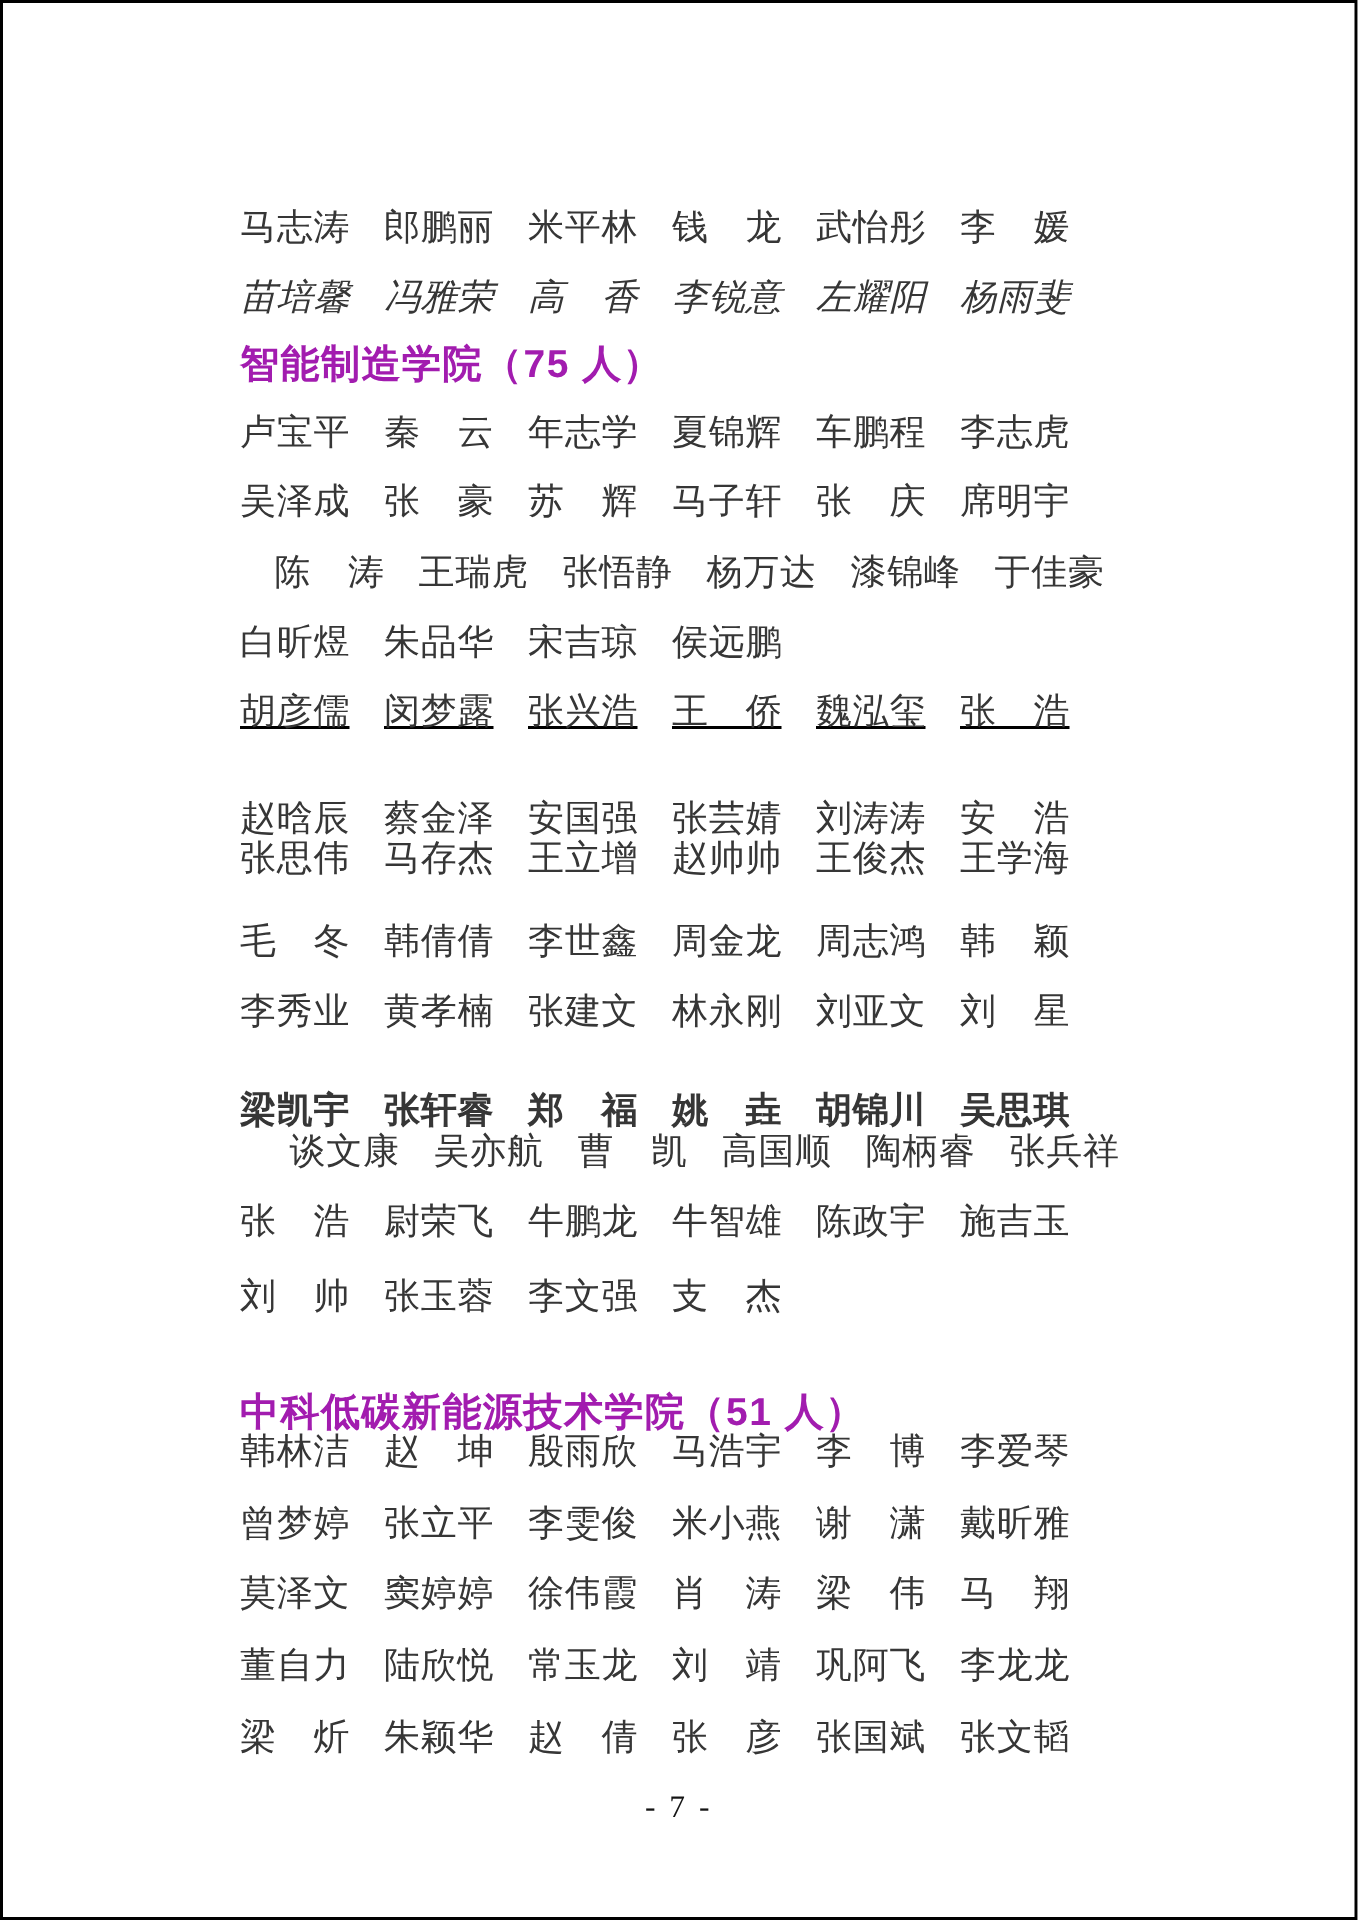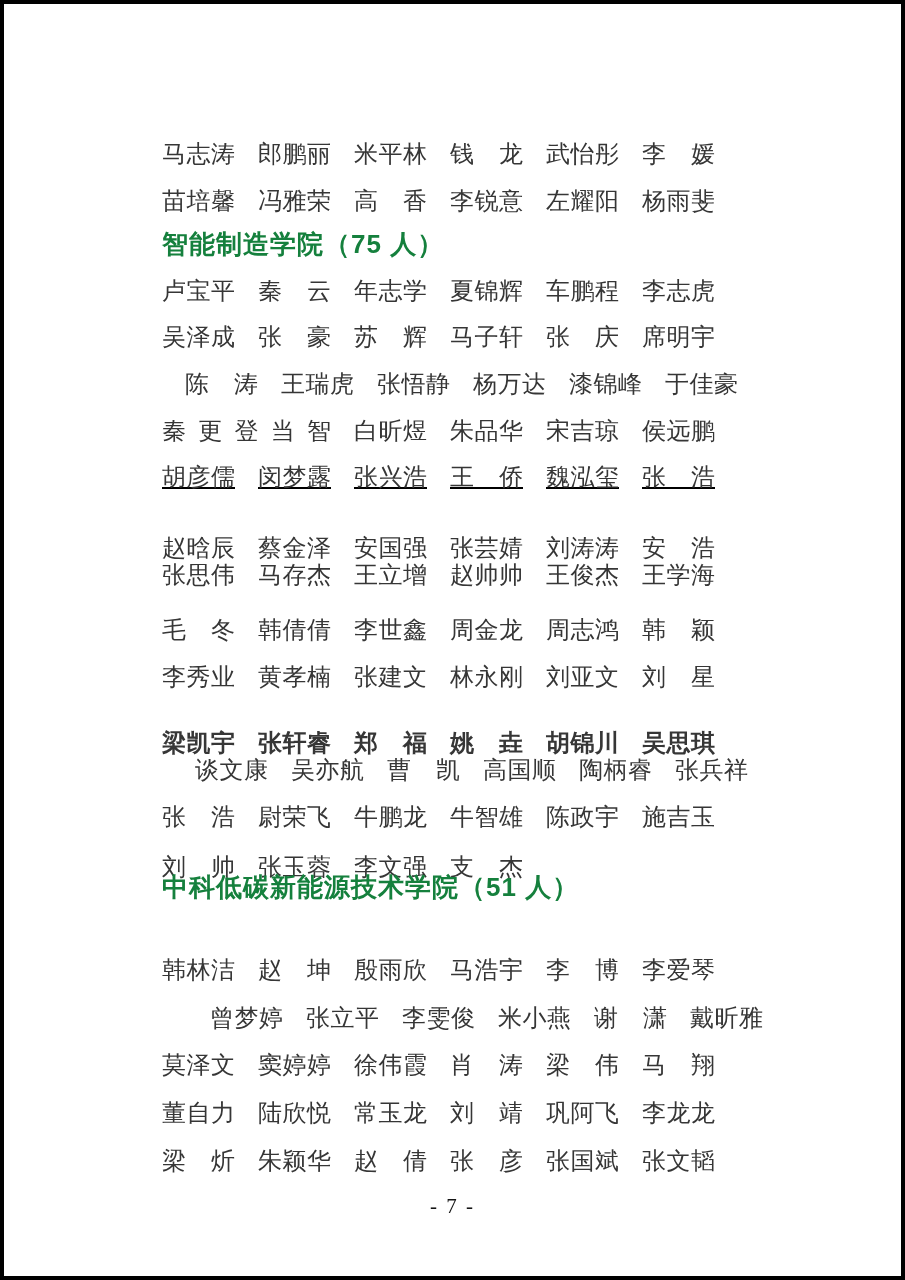--- a/index.html
+++ b/index.html
@@ -1,21 +1,21 @@
 <!DOCTYPE html>
 <html><head>
 <meta charset="utf-8">
 <style>
   html,body{margin:0;padding:0;background:#888;}
   .page{
     position:relative;
     width:905px;height:1280px;
     margin:0 auto;
     background:#ffffff;
-    border:4px solid #000000;
+    border:2px solid #000000;
     box-sizing:border-box;
     overflow:hidden;
     font-family:"Liberation Serif","DejaVu Serif",serif;
   }
   .name-row{
     position:absolute;
     left:158px;
     display:grid;
     grid-template-columns:repeat(6,73px);
     column-gap:23px;
@@ -33,21 +33,21 @@
     height:30px;
   }
   .name.span2{grid-column:span 2;}
   .heading{
     position:absolute;
     left:158px;
     font-family:"Liberation Sans","DejaVu Sans",sans-serif;
     font-weight:700;
     font-size:26px;
     line-height:30px;
-    color:#15803d;
+    color:#a21caf;
     white-space:nowrap;
     letter-spacing:1px;
   }
   .page-number{
     position:absolute;
     top:1190px;
     left:0;
     width:100%;
     text-align:center;
     font-family:"Liberation Serif","DejaVu Serif",serif;
@@ -62,21 +62,21 @@
 <div class="page">
   <div id="lines-container">
       <div class="name-row" style="top: 135px;">
         <span class="name">马志涛</span>
         <span class="name">郎鹏丽</span>
         <span class="name">米平林</span>
         <span class="name">钱龙</span>
         <span class="name">武怡彤</span>
         <span class="name">李媛</span>
       </div>
-      <div class="name-row" style="top: 182px;">
+      <div class="name-row" style="top: 182px; font-style: italic;">
         <span class="name">苗培馨</span>
         <span class="name">冯雅荣</span>
         <span class="name">高香</span>
         <span class="name">李锐意</span>
         <span class="name">左耀阳</span>
         <span class="name">杨雨斐</span>
       </div>
       <div class="heading" style="top: 225px;">智能制造学院（75 人）</div>
       <div class="name-row" style="top: 272px;">
         <span class="name">卢宝平</span>
@@ -96,21 +96,20 @@
       </div>
       <div class="name-row" style="top: 365px; margin-left: 23px;">
         <span class="name">陈涛</span>
         <span class="name">王瑞虎</span>
         <span class="name">张悟静</span>
         <span class="name">杨万达</span>
         <span class="name">漆锦峰</span>
         <span class="name">于佳豪</span>
       </div>
       <div class="name-row" style="top: 412px;">
-        <span class="name span2">秦更登当智</span>
         <span class="name">白昕煜</span>
         <span class="name">朱品华</span>
         <span class="name">宋吉琼</span>
         <span class="name">侯远鹏</span>
       </div>
       <div class="name-row" style="top: 458px; text-decoration: underline;">
         <span class="name">胡彦儒</span>
         <span class="name">闵梦露</span>
         <span class="name">张兴浩</span>
         <span class="name">王侨</span>
@@ -172,30 +171,30 @@
         <span class="name">牛智雄</span>
         <span class="name">陈政宇</span>
         <span class="name">施吉玉</span>
       </div>
       <div class="name-row" style="top: 848px;">
         <span class="name">刘帅</span>
         <span class="name">张玉蓉</span>
         <span class="name">李文强</span>
         <span class="name">支杰</span>
       </div>
-      <div class="heading" style="top: 868px;">中科低碳新能源技术学院（51 人）</div>
+      <div class="heading" style="top: 924px;">中科低碳新能源技术学院（51 人）</div>
       <div class="name-row" style="top: 951px;">
         <span class="name">韩林洁</span>
         <span class="name">赵坤</span>
         <span class="name">殷雨欣</span>
         <span class="name">马浩宇</span>
         <span class="name">李博</span>
         <span class="name">李爱琴</span>
       </div>
-      <div class="name-row" style="top: 999px; margin-left: 48px;">
+      <div class="name-row" style="top: 999px;">
         <span class="name">曾梦婷</span>
         <span class="name">张立平</span>
         <span class="name">李雯俊</span>
         <span class="name">米小燕</span>
         <span class="name">谢潇</span>
         <span class="name">戴昕雅</span>
       </div>
       <div class="name-row" style="top: 1046px;">
         <span class="name">莫泽文</span>
         <span class="name">窦婷婷</span>

